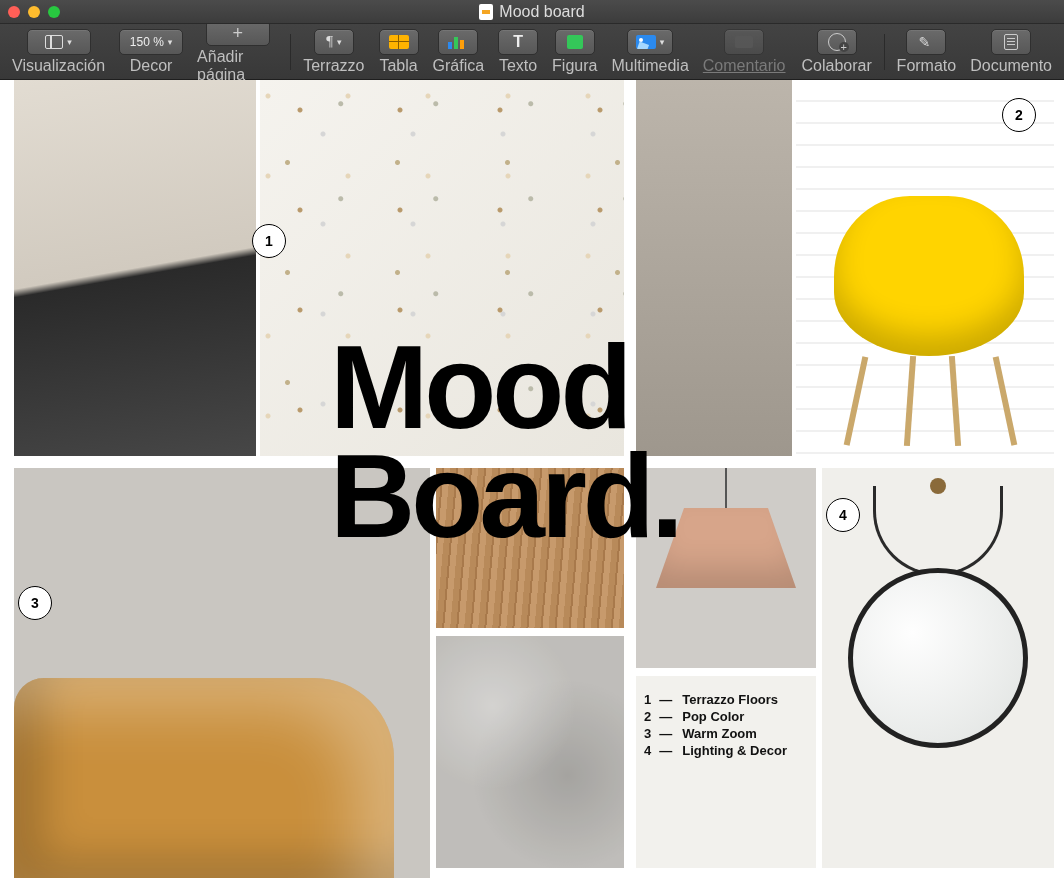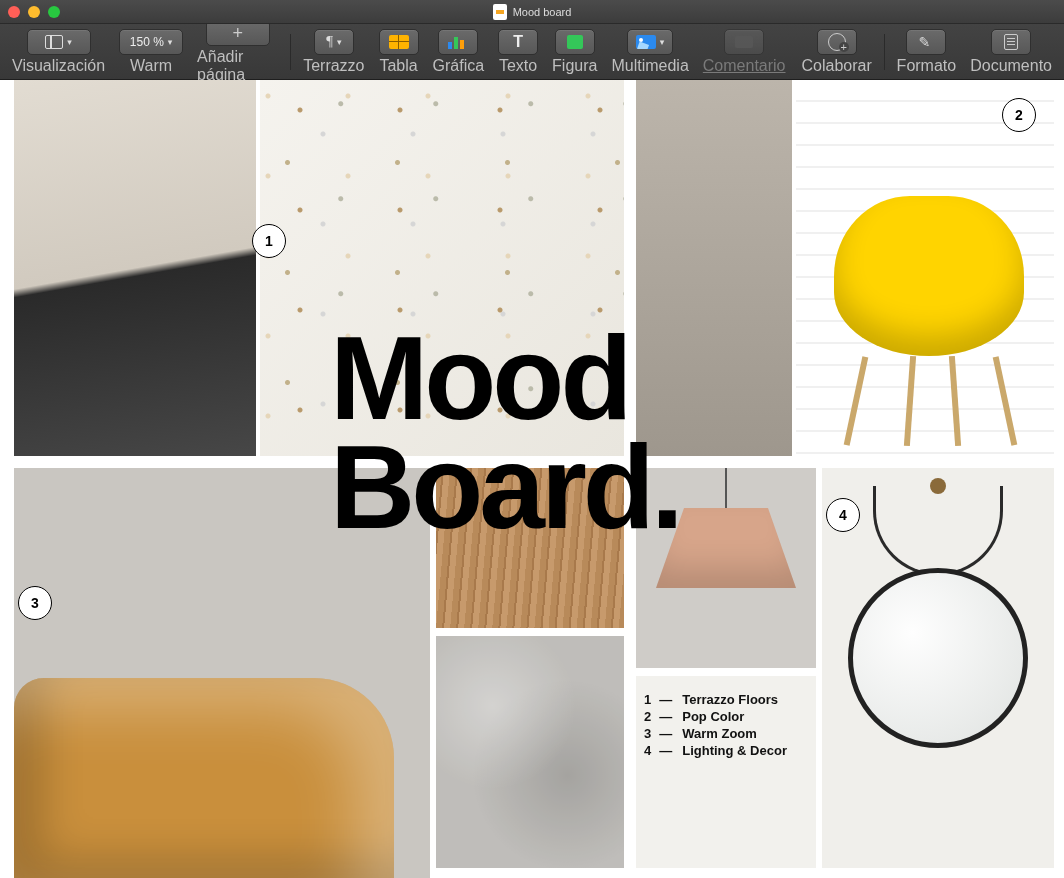--- a/index.html
+++ b/index.html
@@ -20,21 +20,21 @@
     position: relative;
     border-bottom: 1px solid #2a2a2a;
   }
   .traffic-lights { display: flex; gap: 8px; }
   .tl { width:12px; height:12px; border-radius:50%; }
   .tl.red { background:#ff5f57; }
   .tl.yellow { background:#febc2e; }
   .tl.green { background:#28c840; }
   .title-center {
     position:absolute; left:0; right:0; text-align:center;
-    color:#ddd; font-size:11px; display:flex; align-items:center; justify-content:center; gap:6px;
+    color:#ddd; font-size:16px; display:flex; align-items:center; justify-content:center; gap:6px;
   }
   .doc-icon {
     width:14px; height:16px; background:#fff; border-radius:2px; position:relative;
   }
   .doc-icon::after { content:""; position:absolute; left:3px; right:3px; top:6px; height:4px; background:#f5a623; }
   
   .toolbar {
     height: 56px;
     background: linear-gradient(#434343,#383838);
     display:flex; align-items:center; padding:0 6px;
@@ -141,21 +141,21 @@
   .legend-row { display:flex; gap:8px; font-size:13px; font-weight:700; color:#111; margin:2px 0; }
   .legend-row .dash { letter-spacing:2px; }
 
   .p10 { left:822px; top:388px; width:232px; height:400px; background:#f0efeb; }
   .hook { position:absolute; left:50%; top:10px; transform:translateX(-50%); width:16px; height:16px; background:#8a6a3a; border-radius:50%; }
   .strap { position:absolute; left:50%; top:18px; transform:translateX(-50%); width:130px; height:90px; border:3px solid #2a2a2a; border-top:none; border-radius:0 0 200px 200px; }
   .mirror { position:absolute; left:50%; top:100px; transform:translateX(-50%); width:180px; height:180px; border-radius:50%; border:5px solid #222; background:radial-gradient(circle at 35% 35%, #fefefe, #dfe2e0); }
 
   
   .big-title {
-    position:absolute; left:330px; top:244px; font-size:118px; font-weight:800;
+    position:absolute; left:330px; top:253px; font-size:118px; font-weight:800;
     letter-spacing:-4px; line-height:0.92; color:#000;
   }
 
   
   .anno {
     position:absolute; width:34px; height:34px; border:1.5px solid #000; border-radius:50%;
     background:#fff; display:flex; align-items:center; justify-content:center;
     font-size:14px; font-weight:600; color:#000;
   }
 </style>
@@ -181,21 +181,21 @@
       <span class="chev">▾</span>
     </div>
     <div class="tb-label">Visualización</div>
   </div>
 
   <div class="tb-group">
     <div class="tb-btn wide">
       <span>150 %</span>
       <span class="chev">▾</span>
     </div>
-    <div class="tb-label">Warm</div>
+    <div class="tb-label">Decor</div>
   </div>
 
   <div class="tb-group">
     <div class="tb-btn wide">
       <span class="ico-plus">+</span>
     </div>
     <div class="tb-label">Añadir página</div>
   </div>
 
   <div class="sep"></div>

